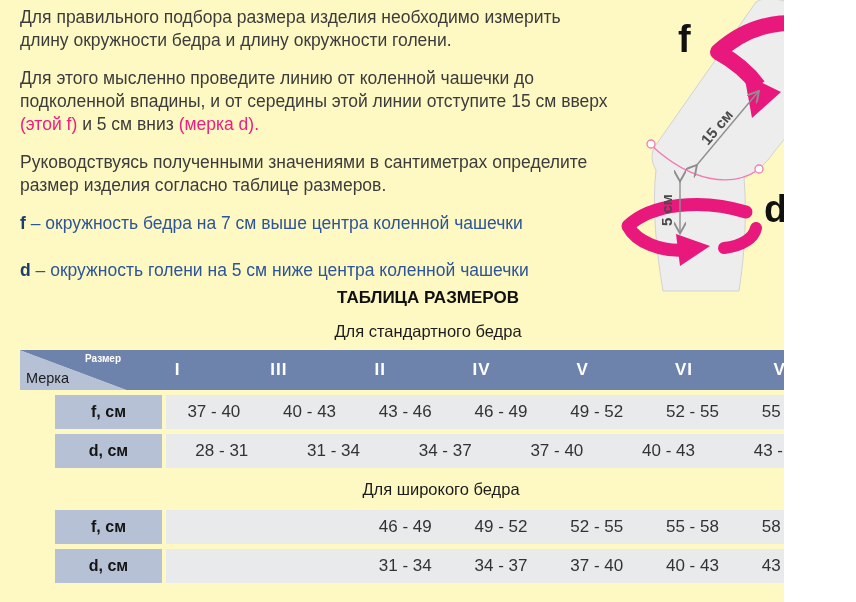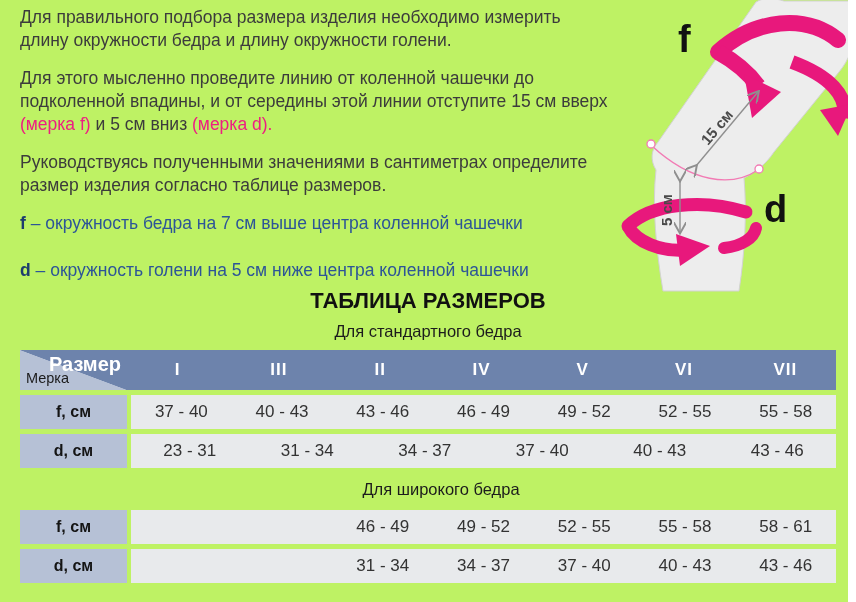--- a/index.html
+++ b/index.html
@@ -1,65 +1,65 @@
 <!DOCTYPE html>
 <html><head>
 <meta charset="utf-8">
 <style>
   * { margin:0; padding:0; box-sizing:border-box; }
   html,body { background:#fff; }
   body { font-family:"Liberation Sans","DejaVu Sans",sans-serif; }
-  .page { position:relative; width:848px; height:602px; background:#bef264; overflow:hidden; }
+  .page { position:relative; width:784px; height:602px; background:#fef9c3; overflow:hidden; }
 
   
   .intro { position:absolute; left:20px; top:6px; width:592px; color:#3c3c3c;
            font-size:17.5px; line-height:23px; }
   .intro p { margin-bottom:15px; }
   .pink { color:#ee1d82; }
   .defline { margin-top:10px; margin-bottom:14px; color:#2d5597; font-size:17.5px; line-height:23px; }
   .defline .term { font-weight:bold; color:#1d3d6e; }
 
   
   .diagram { position:absolute; left:606px; top:0; width:250px; height:292px; }
 
   
   .tbl-title { position:absolute; left:0; top:288px; width:856px; text-align:center;
-               font-size:22px; font-weight:bold; color:#111; }
+               font-size:17px; font-weight:bold; color:#111; }
   .tbl-sub1  { position:absolute; left:0; top:322px; width:856px; text-align:center;
                font-size:16.5px; color:#1c1c1c; }
   .tbl-sub2  { position:absolute; left:13px; top:480px; width:856px; text-align:center;
                font-size:16.5px; color:#1c1c1c; }
 
   .table1 { position:absolute; left:20px; top:350px; width:816px; }
   .table2 { position:absolute; left:20px; top:510px; width:816px; }
 
   .thead { display:flex; height:40px; margin-bottom:5px; }
   .tcorner { position:relative; width:107px; height:40px; flex:0 0 107px;
              background:linear-gradient(to top right,#b6c1d6 49.6%,#6d83ac 50.4%); }
-  .tcorner .c-top { position:absolute; top:3px; right:6px; color:#fff; font-weight:bold; font-size:20px; }
+  .tcorner .c-top { position:absolute; top:3px; right:6px; color:#fff; font-weight:bold; font-size:10px; }
   .tcorner .c-bot { position:absolute; bottom:4px; left:6px; color:#1b1b1b; font-weight:normal; font-size:14.5px; }
   .thead-cols { flex:1; display:flex; background:#6d83ac; }
   .thcol { flex:1; display:flex; align-items:center; justify-content:center;
            color:#fff; font-weight:bold; font-size:17px; letter-spacing:1px; }
 
   .trow { display:flex; height:34px; margin-bottom:5px; }
   .tlabel { width:107px; flex:0 0 107px; background:#b6c1d6; display:flex; align-items:center;
-            justify-content:center; font-weight:bold; font-size:16px; color:#141414; margin-right:4px; }
+            justify-content:center; font-weight:bold; font-size:16px; color:#141414; margin-right:4px;margin-left:35px; }
   .tband { flex:1; display:flex; background:#e8eaec; }
   .tcell { flex:1; display:flex; align-items:center; justify-content:center;
            font-size:17px; color:#333; }
 </style>
 </head>
 <body>
 
 <div class="page">
 
   <div class="intro">
     <p>Для правильного подбора размера изделия необходимо измерить длину окружности бедра и длину окружности голени.</p>
-    <p><span>Для этого мысленно проведите линию от коленной чашечки до подколенной впадины, и от середины этой линии отступите 15 см вверх </span><span class="pink">(мерка f)</span><span> и 5 см вниз </span><span class="pink">(мерка d).</span></p>
+    <p><span>Для этого мысленно проведите линию от коленной чашечки до подколенной впадины, и от середины этой линии отступите 15 см вверх </span><span class="pink">(этой f)</span><span> и 5 см вниз </span><span class="pink">(мерка d).</span></p>
     <p>Руководствуясь полученными значениями в сантиметрах определите размер изделия согласно таблице размеров.</p>
     <div class="defline"><span class="term">f</span>&nbsp;<span>–  окружность бедра на 7 см выше центра коленной чашечки</span></div>
     <div class="defline" style="margin-top:24px;"><span class="term">d</span>&nbsp;<span>–  окружность голени на 5 см ниже центра коленной чашечки</span></div>
   </div>
 
   <div class="diagram">
     <svg width="250" height="292" viewBox="0 0 250 292">
       <defs>
         <marker id="mgray" markerWidth="9" markerHeight="9" refX="7" refY="4.5" orient="auto">
           <path d="M0,0 L8,4.5 L0,9" fill="none" stroke="#8f8f8f" stroke-width="1.4"></path>
@@ -134,21 +134,21 @@
             <div class="tcell">43 - 46</div>
             <div class="tcell">46 - 49</div>
             <div class="tcell">49 - 52</div>
             <div class="tcell">52 - 55</div>
             <div class="tcell">55 - 58</div>
           </div>
         </div>
         <div class="trow">
           <div class="tlabel">d, см</div>
           <div class="tband">
-            <div class="tcell">23 - 31</div>
+            <div class="tcell">28 - 31</div>
             <div class="tcell">31 - 34</div>
             <div class="tcell">34 - 37</div>
             <div class="tcell">37 - 40</div>
             <div class="tcell">40 - 43</div>
             <div class="tcell">43 - 46</div>
           </div>
         </div>
       </div>
   </div>
 

